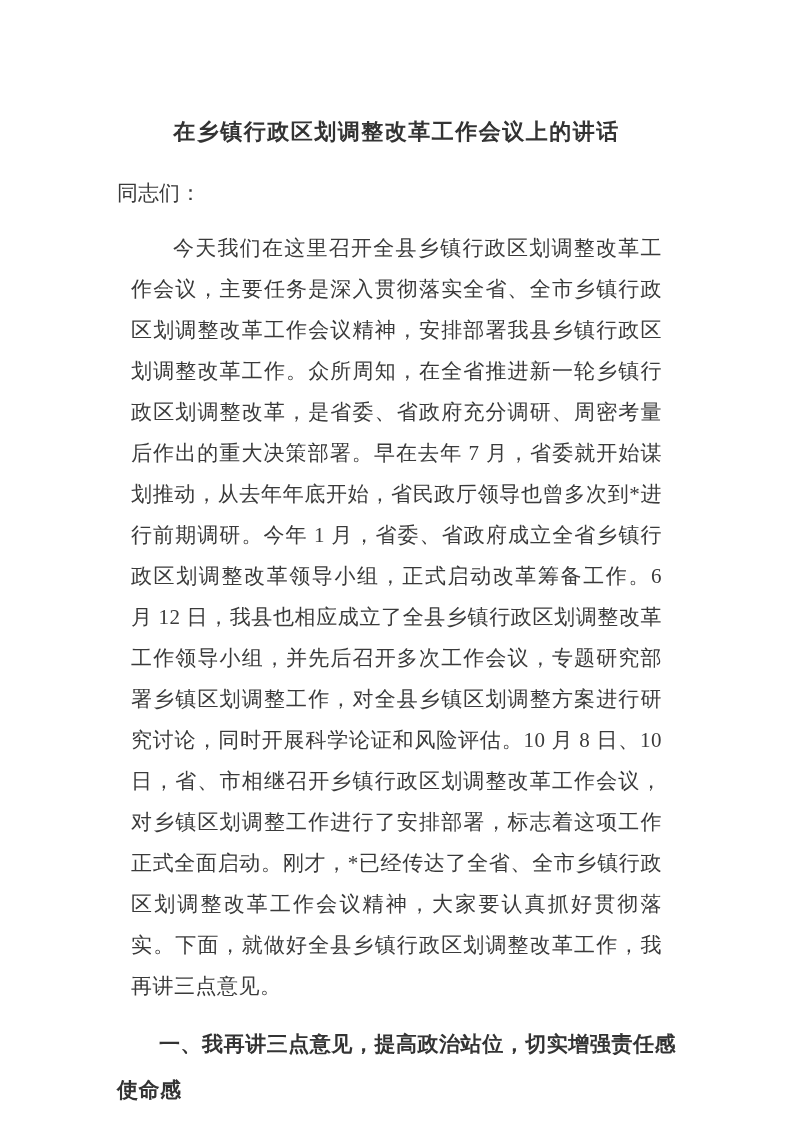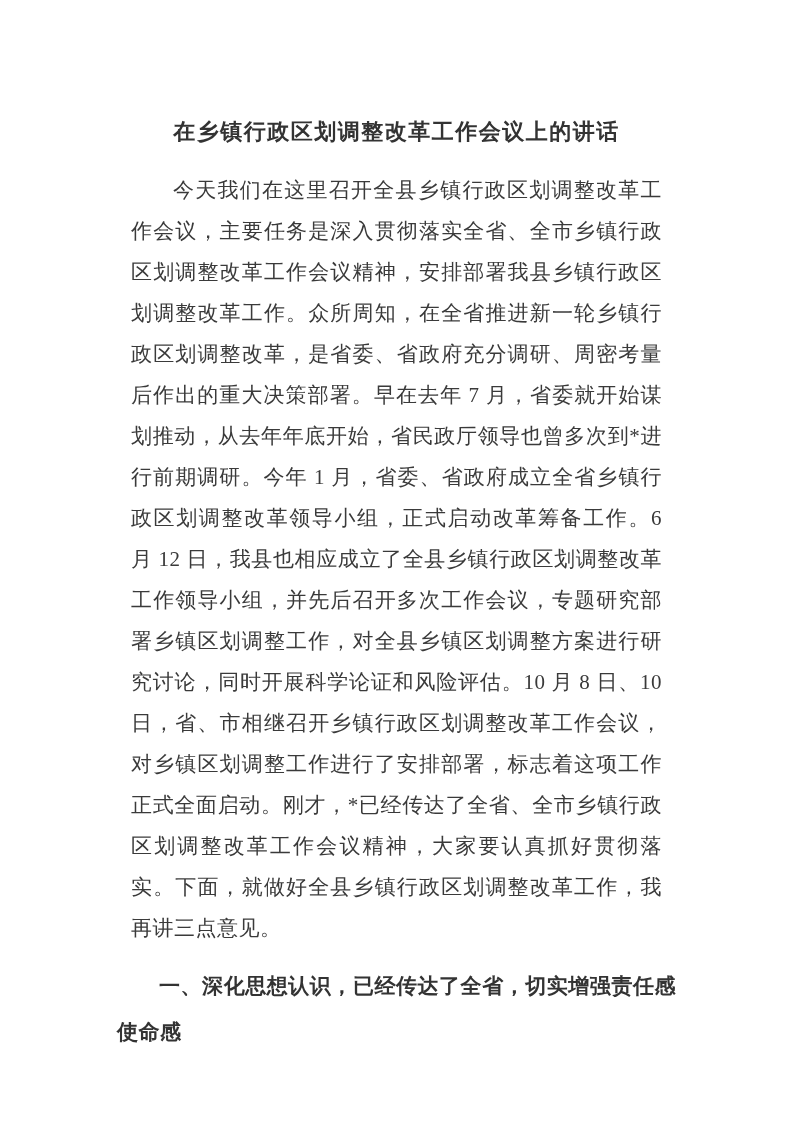--- a/index.html
+++ b/index.html
@@ -53,17 +53,18 @@
     letter-spacing: 0.5px;
     color: #333333;
   }
 </style>
 </head>
 <body>
 
 <div class="page">
   <h1 class="doc-title">在乡镇行政区划调整改革工作会议上的讲话</h1>
 
+  <p class="salutation">同志们：</p>
 
   <p class="body-para">今天我们在这里召开全县乡镇行政区划调整改革工作会议，主要任务是深入贯彻落实全省、全市乡镇行政区划调整改革工作会议精神，安排部署我县乡镇行政区划调整改革工作。众所周知，在全省推进新一轮乡镇行政区划调整改革，是省委、省政府充分调研、周密考量后作出的重大决策部署。早在去年 7 月，省委就开始谋划推动，从去年年底开始，省民政厅领导也曾多次到*进行前期调研。今年 1 月，省委、省政府成立全省乡镇行政区划调整改革领导小组，正式启动改革筹备工作。6 月 12 日，我县也相应成立了全县乡镇行政区划调整改革工作领导小组，并先后召开多次工作会议，专题研究部署乡镇区划调整工作，对全县乡镇区划调整方案进行研究讨论，同时开展科学论证和风险评估。10 月 8 日、10 日，省、市相继召开乡镇行政区划调整改革工作会议，对乡镇区划调整工作进行了安排部署，标志着这项工作正式全面启动。刚才，*已经传达了全省、全市乡镇行政区划调整改革工作会议精神，大家要认真抓好贯彻落实。下面，就做好全县乡镇行政区划调整改革工作，我再讲三点意见。</p>
 
-  <h2 class="section-heading">一、深化思想认识，已经传达了全省，切实增强责任感使命感</h2>
+  <h2 class="section-heading">一、我再讲三点意见，提高政治站位，切实增强责任感使命感</h2>
 </div>
 
 </body></html>

